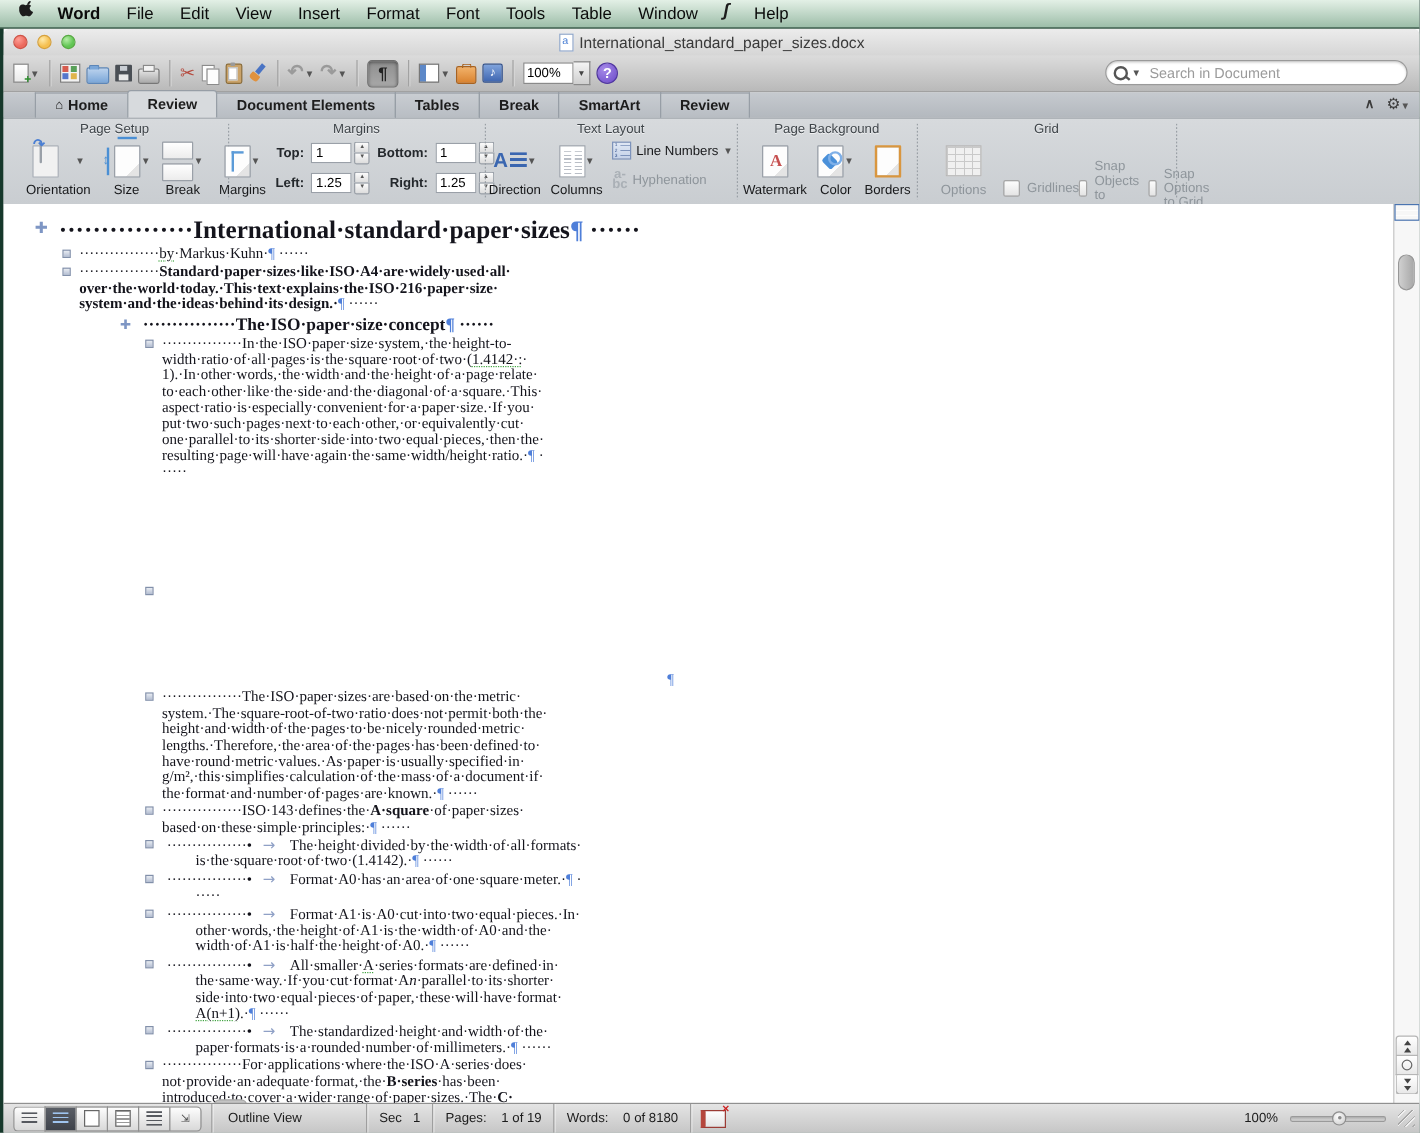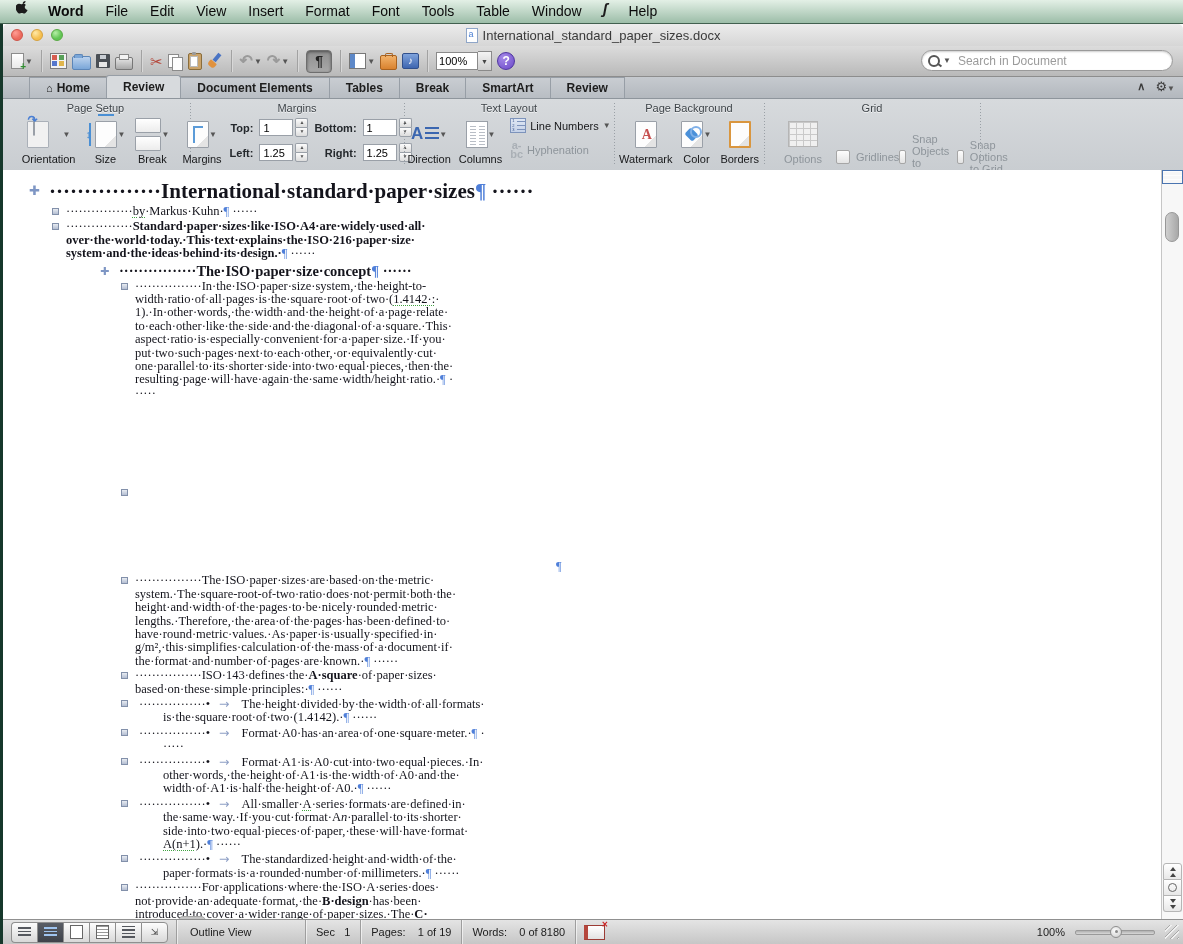--- a/index.html
+++ b/index.html
@@ -555,21 +555,21 @@
 ·​·​·​·​·​·​·​·​<span class="libul">•</span><span class="liarrow">→</span><span><span>All·​smaller·​</span><span class="st-u">A</span><span>·​series·​formats·​are·​defined·​in·​the·​same·​way.·​If·​you·​cut·​format·​A</span><span class="st-i">n</span><span>·​parallel·​to·​its·​shorter·​side·​into·​two·​equal·​pieces·​of·​paper,·​these·​will·​have·​format·​</span><span class="st-u">A(n+1)</span><span>.·​</span></span><span class="pilcrow">¶</span>
 ·​·​·​·​·​·​</div>
 
       <div class="row lirow">
 ·​·​·​·​·​·​·​·​<span class="obullet"></span>
 ·​·​·​·​·​·​·​·​<span class="libul">•</span><span class="liarrow">→</span><span><span>The·​standardized·​height·​and·​width·​of·​the·​paper·​formats·​is·​a·​rounded·​number·​of·​millimeters.·​</span></span><span class="pilcrow">¶</span>
 ·​·​·​·​·​·​</div>
 
       <div class="row l2row">
 ·​·​·​·​·​·​·​·​<span class="obullet"></span>
-·​·​·​·​·​·​·​·​<span><span>For·​applications·​where·​the·​ISO·​A·​series·​does·​not·​provide·​an·​adequate·​format,·​the·​</span><span class="st-b">B·​design</span><span>·​has·​been·​introduced·​to·​cover·​a·​wider·​range·​of·​paper·​sizes.·​The·​</span><span class="st-b">C·​series</span></span>
+·​·​·​·​·​·​·​·​<span><span>For·​applications·​where·​the·​ISO·​A·​series·​does·​not·​provide·​an·​adequate·​format,·​the·​</span><span class="st-b">B·​series</span><span>·​has·​been·​introduced·​to·​cover·​a·​wider·​range·​of·​paper·​sizes.·​The·​</span><span class="st-b">C·​series</span></span>
 ·​·​·​·​·​·​</div>
 
     </div>
   </div>
 
   <div id="vsb">
     <div id="vsb-split"></div>
     <div id="vsb-thumb"></div>
     <div id="browse">
       <div class="bbtn">

